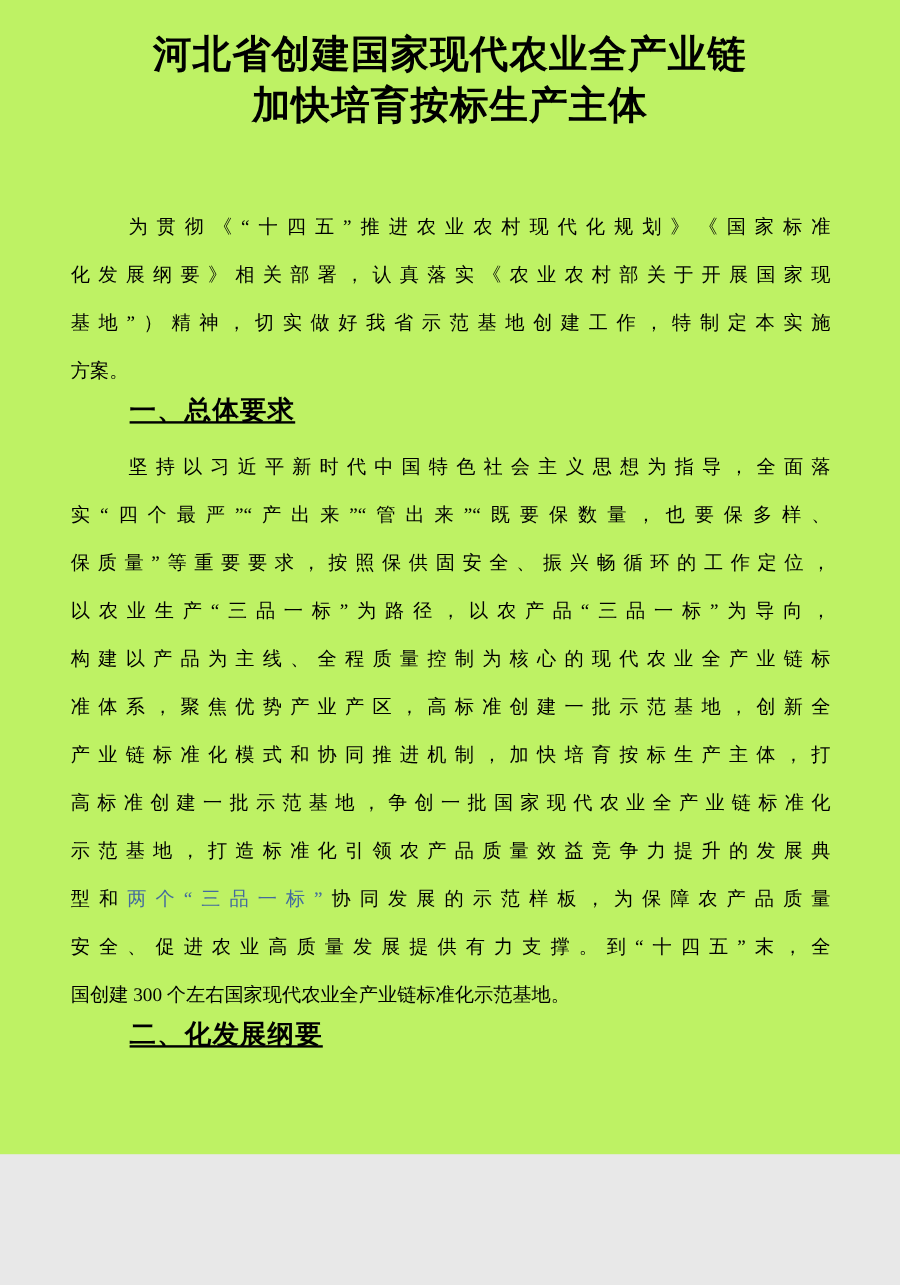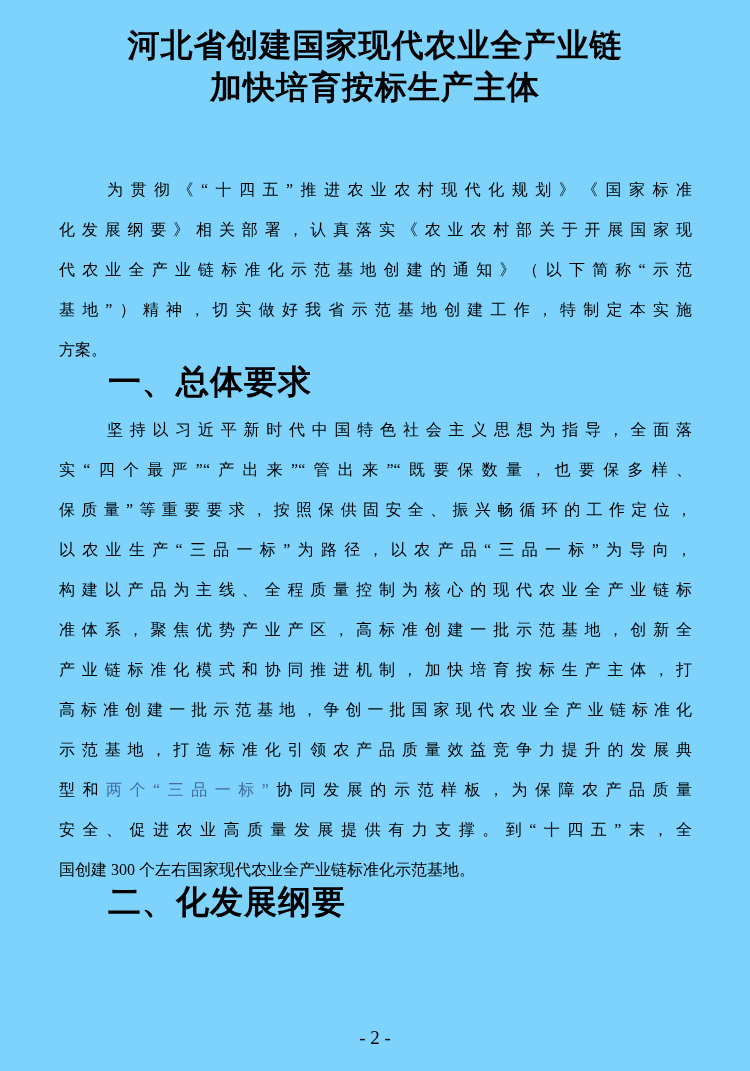--- a/index.html
+++ b/index.html
@@ -1,21 +1,21 @@
 <!DOCTYPE html>
 <html><head>
 <meta charset="utf-8">
 <style>
   html, body { margin: 0; padding: 0; background: #e8e8e8; }
   .page {
     position: relative;
     width: 750px;
-    height: 1071px;
+    height: 962px;
     margin: 0 auto;
-    background: #7dd3fc;
+    background: #bef264;
     color: #000000;
     font-family: "Liberation Serif", serif;
     overflow: hidden;
   }
   .doc-title {
     position: absolute;
     top: 24px;
     left: 0;
     width: 100%;
     text-align: center;
@@ -40,24 +40,25 @@
   .fill {
     white-space: normal;
     text-align: justify;
     text-align-last: justify;
   }
   .indent { text-indent: 48px; }
   .heading {
     height: 40px;
     line-height: 40px;
     padding-left: 49px;
-    font-size: 33px;
+    font-size: 22px;
     font-weight: bold;
     font-family: "Liberation Sans", sans-serif;
     letter-spacing: 1px;
+    text-decoration: underline;
   }
   .hl { color: #436A9F; margin-top: 28px; }
   .footer {
     position: absolute;
     top: 1026px;
     left: 0;
     width: 100%;
     text-align: center;
     font-size: 19px;
     line-height: 24px;
@@ -71,21 +72,20 @@
 
   <div class="doc-title">
     <div>河北省创建国家现代农业全产业链</div>
     <div>加快培育按标生产主体</div>
   </div>
 
   <div class="content">
 
     <div class="line fill indent">为贯彻《“十四五”推进农业农村现代化规划》《国家标准</div>
     <div class="line fill">化发展纲要》相关部署，认真落实《农业农村部关于开展国家现</div>
-    <div class="line fill">代农业全产业链标准化示范基地创建的通知》（以下简称“示范</div>
     <div class="line fill">基地”）精神，切实做好我省示范基地创建工作，特制定本实施</div>
     <div class="line">方案。</div>
 
     <div class="heading">一、总体要求</div>
 
     <div class="line fill indent">坚持以习近平新时代中国特色社会主义思想为指导，全面落</div>
     <div class="line fill">实“四个最严”“产出来”“管出来”“既要保数量，也要保多样、</div>
     <div class="line fill">保质量”等重要要求，按照保供固安全、振兴畅循环的工作定位，</div>
     <div class="line fill">以农业生产“三品一标”为路径，以农产品“三品一标”为导向，</div>
     <div class="line fill">构建以产品为主线、全程质量控制为核心的现代农业全产业链标</div>

